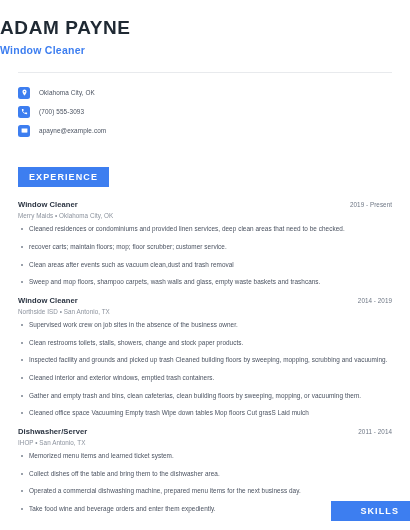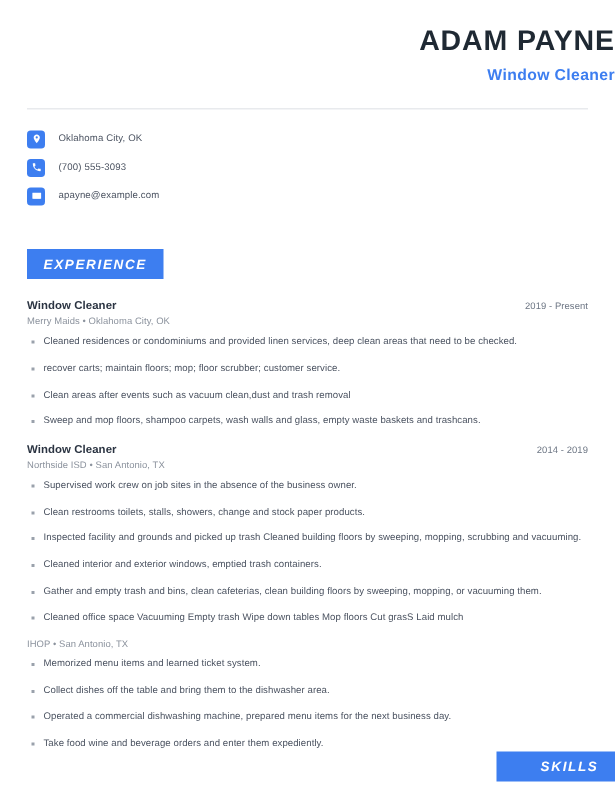--- a/index.html
+++ b/index.html
@@ -17,21 +17,21 @@
   .page {
     position: relative;
     width: 410px;
     height: 530px;
     background: #ffffff;
   }
 
   
   .header {
     padding: 18px 0 0 0;
-    text-align: right;
+    text-align: left;
   }
   .full-name {
     font-size: 19px;
     font-weight: bold;
     letter-spacing: 0.6px;
     color: #1f2933;
     margin: 0 0 5px 0;
     line-height: 1.1;
   }
   .job-title {
@@ -83,21 +83,20 @@
 
   
   .section-banner {
     display: inline-block;
     background: #3d7ef0;
     color: #ffffff;
     font-size: 9px;
     font-weight: bold;
     letter-spacing: 1.1px;
     padding: 5px 11px 5px 11px;
-    font-style: italic;
   }
   .banner-wrap {
     padding: 0 0 0 18px;
   }
   .banner-wrap.flush {
     padding-left: 0;
   }
   .banner-wrap.flush .section-banner {
     padding-left: 29px;
   }
@@ -245,20 +244,24 @@
           <li>Supervised work crew on job sites in the absence of the business owner.</li>
           <li>Clean restrooms toilets, stalls, showers, change and stock paper products.</li>
           <li>Inspected facility and grounds and picked up trash Cleaned building floors by sweeping, mopping, scrubbing and vacuuming.</li>
           <li>Cleaned interior and exterior windows, emptied trash containers.</li>
           <li>Gather and empty trash and bins, clean cafeterias, clean building floors by sweeping, mopping, or vacuuming them.</li>
           <li>Cleaned office space Vacuuming Empty trash Wipe down tables Mop floors Cut grasS Laid mulch</li>
         </ul>
       </div>
 
       <div class="job">
+        <div class="job-head">
+          <span class="job-role">Dishwasher/Server</span>
+          <span class="job-dates">2011 - 2014</span>
+        </div>
         <div class="job-meta">IHOP  •  San Antonio, TX</div>
         <ul class="bullets">
           <li>Memorized menu items and learned ticket system.</li>
           <li>Collect dishes off the table and bring them to the dishwasher area.</li>
           <li>Operated a commercial dishwashing machine, prepared menu items for the next business day.</li>
           <li>Take food wine and beverage orders and enter them expediently.</li>
         </ul>
       </div>
 
     </div>

